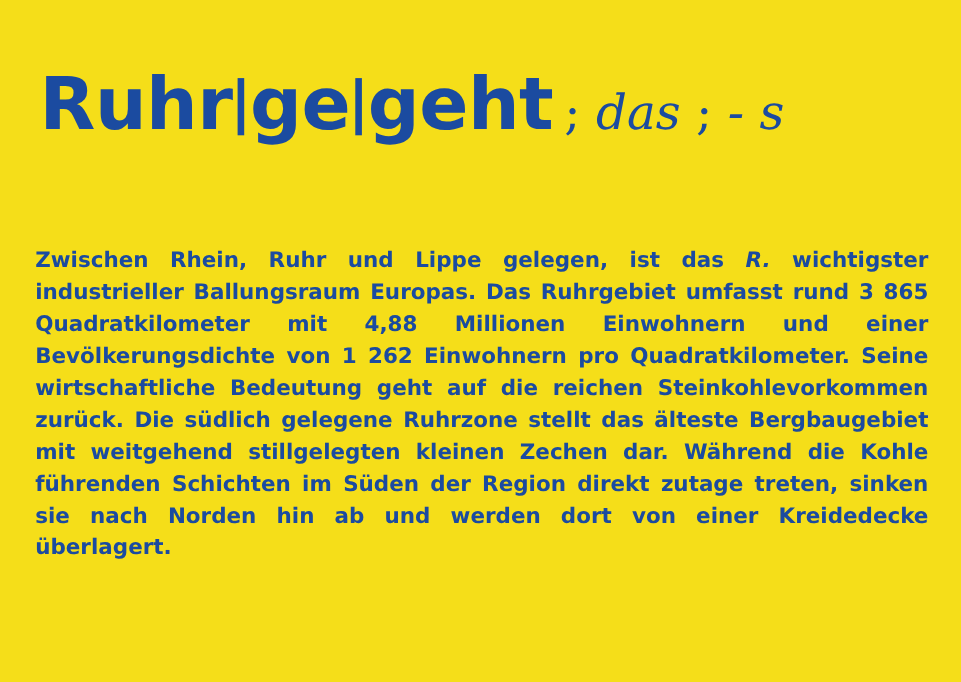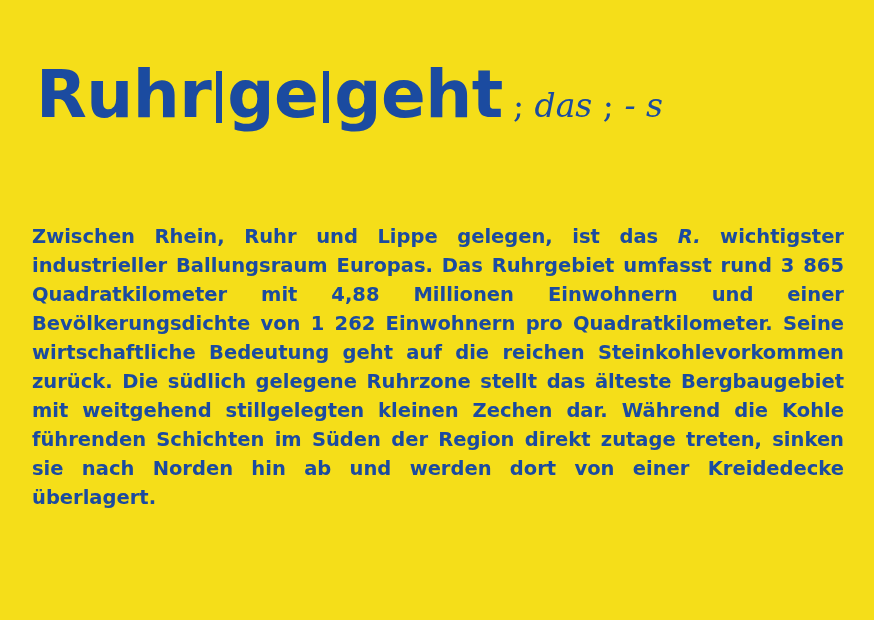--- a/index.html
+++ b/index.html
@@ -42,21 +42,21 @@
     width: 6px;
     height: 52px;
     background: #1B4BA0;
     vertical-align: -6px;
     margin: 0 5px;
   }
   .gram {
     font-family: "DejaVu Serif", serif;
     font-weight: normal;
     font-style: italic;
-    font-size: 33px;
+    font-size: 44px;
     letter-spacing: 0px;
     margin-left: 10px;
   }
   .gram .plain {
     font-style: normal;
   }
   .body-text {
     position: absolute;
     left: 32px;
     top: 222px;

